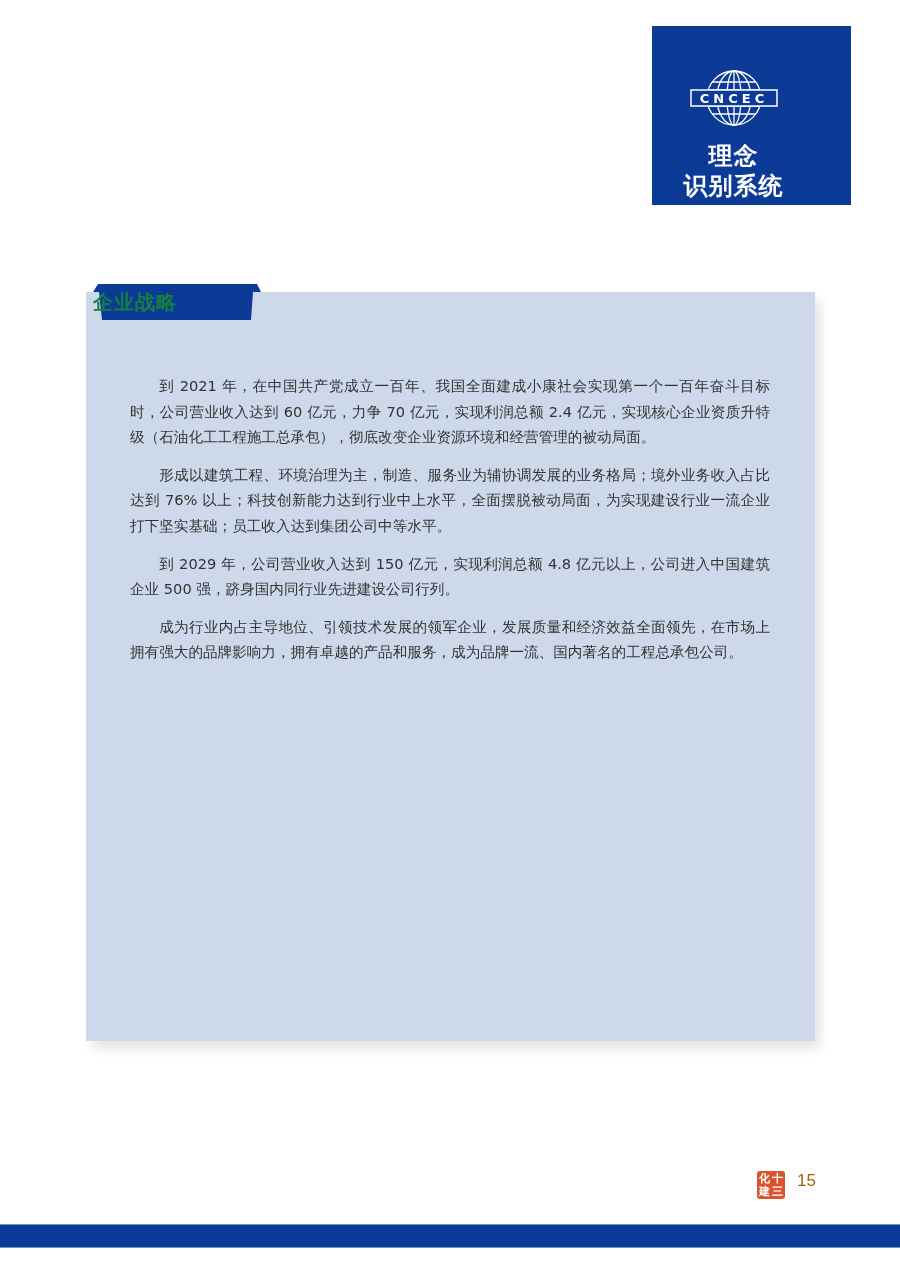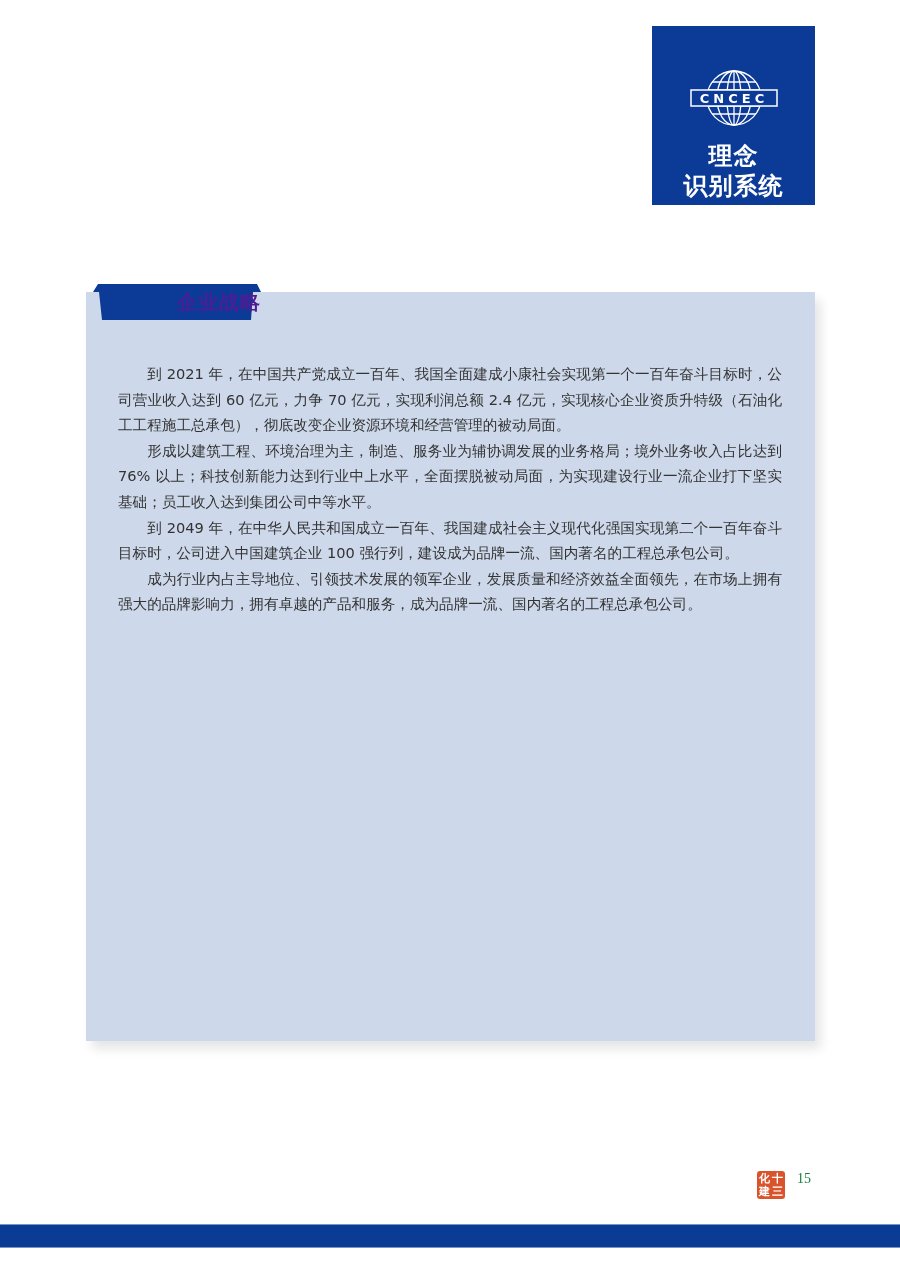--- a/index.html
+++ b/index.html
@@ -4,20 +4,21 @@
   <style>
     html, body { margin: 0; padding: 0; }
     body {
       width: 900px; height: 1272px; position: relative; overflow: hidden;
       background: #ffffff;
       font-family: "DejaVu Sans", "Liberation Sans", sans-serif;
     }
     .logo-box {
       position: absolute; left: 652px; top: 26px; width: 163px; height: 179px;
       background: #0c3b97;
+      padding-left: 36px;
     }
     .logo-globe {
       position: absolute; left: 38px; top: 42px; width: 88px; height: 60px;
     }
     .logo-title {
       position: absolute; left: 0; width: 163px; text-align: center;
       color: #ffffff; font-weight: bold; font-size: 24px; letter-spacing: 1px;
       font-family: "DejaVu Serif", "Liberation Serif", serif;
     }
     .logo-title.l1 { top: 114px; }
@@ -27,45 +28,45 @@
       position: absolute; left: 86px; top: 292px; width: 729px; height: 749px;
       background: #cdd8ea;
       box-shadow: 6px 8px 10px rgba(0,0,0,0.10);
     }
     .tab {
       position: absolute; left: 93px; top: 284px; width: 168px; height: 36px;
     }
     .tab svg { position: absolute; left: 0; top: 0; }
     .tab-label {
       position: absolute; left: 0; top: 0; width: 168px; height: 40px;
-      line-height: 36px; text-align: right;
-      color: #4c1d95; font-weight: bold; font-size: 20px; letter-spacing: 1px;
+      line-height: 36px; text-align: left;
+      color: #15803d; font-weight: bold; font-size: 20px; letter-spacing: 1px;
     }
 
     .content {
       position: absolute; left: 118px; top: 361px; width: 664px;
       color: #333333; font-size: 14.6px; line-height: 25.6px;
       text-align: justify;
     }
-    .content p { margin: 0; text-indent: 2em; }
+    .content p { margin: 12px; text-indent: 2em; }
 
     .page-number-area {
       position: absolute; left: 757px; top: 1167px; height: 32px;
     }
     .seal {
       position: absolute; left: 0; top: 4px; width: 28px; height: 28px;
       background: #d9542c; border-radius: 3px;
     }
     .seal span {
       position: absolute; color: #fff; font-size: 11px; font-weight: bold; line-height: 11px;
     }
     .page-number {
       position: absolute; left: 40px; top: 4px;
-      font-family: Liberation Serif, serif;
-      font-size: 14px; color: #15803d;
+      font-family: Liberation Sans, sans-serif;
+      font-size: 17px; color: #a16207;
     }
     .footer-bar {
       position: absolute; left: 0; top: 1224px; width: 900px; height: 22px;
       background: #0a3b95;
       border-top: 1px solid #7a95c4;
       border-bottom: 1px solid #7a95c4;
     }
   </style>
 </head>
 <body>
@@ -94,21 +95,21 @@
 <div class="tab">
   <svg width="168" height="36" viewBox="0 0 168 36">
     <polygon points="0,8 5,0 164,0 168,8 160,8 158,36 9,36 6,8" fill="#0c3b97"></polygon>
   </svg>
   <div class="tab-label">企业战略</div>
 </div>
 
 <div class="content">
   <p>到 2021 年，在中国共产党成立一百年、我国全面建成小康社会实现第一个一百年奋斗目标时，公司营业收入达到 60 亿元，力争 70 亿元，实现利润总额 2.4 亿元，实现核心企业资质升特级（石油化工工程施工总承包），彻底改变企业资源环境和经营管理的被动局面。</p>
   <p>形成以建筑工程、环境治理为主，制造、服务业为辅协调发展的业务格局；境外业务收入占比达到 76% 以上；科技创新能力达到行业中上水平，全面摆脱被动局面，为实现建设行业一流企业打下坚实基础；员工收入达到集团公司中等水平。</p>
-  <p>到 2049 年，在中华人民共和国成立一百年、我国建成社会主义现代化强国实现第二个一百年奋斗目标时，公司进入中国建筑企业 100 强行列，建设成为品牌一流、国内著名的工程总承包公司。</p>
+  <p>到 2029 年，公司营业收入达到 150 亿元，实现利润总额 4.8 亿元以上，公司进入中国建筑企业 500 强，跻身国内同行业先进建设公司行列。</p>
   <p>成为行业内占主导地位、引领技术发展的领军企业，发展质量和经济效益全面领先，在市场上拥有强大的品牌影响力，拥有卓越的产品和服务，成为品牌一流、国内著名的工程总承包公司。</p>
 </div>
 
 <div class="page-number-area">
   <div class="seal">
     <span style="left:15px; top:2px;">十</span>
     <span style="left:15px; top:15px;">三</span>
     <span style="left:2px; top:2px;">化</span>
     <span style="left:2px; top:15px;">建</span>
   </div>

